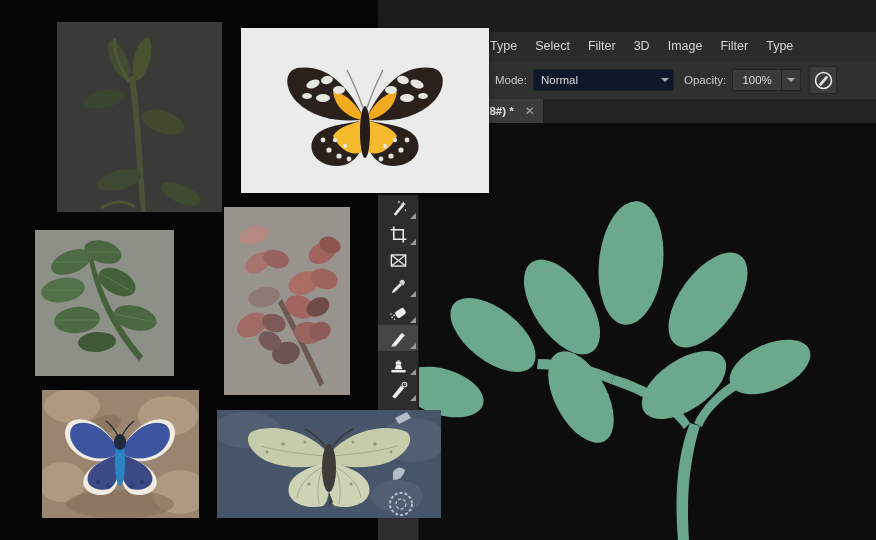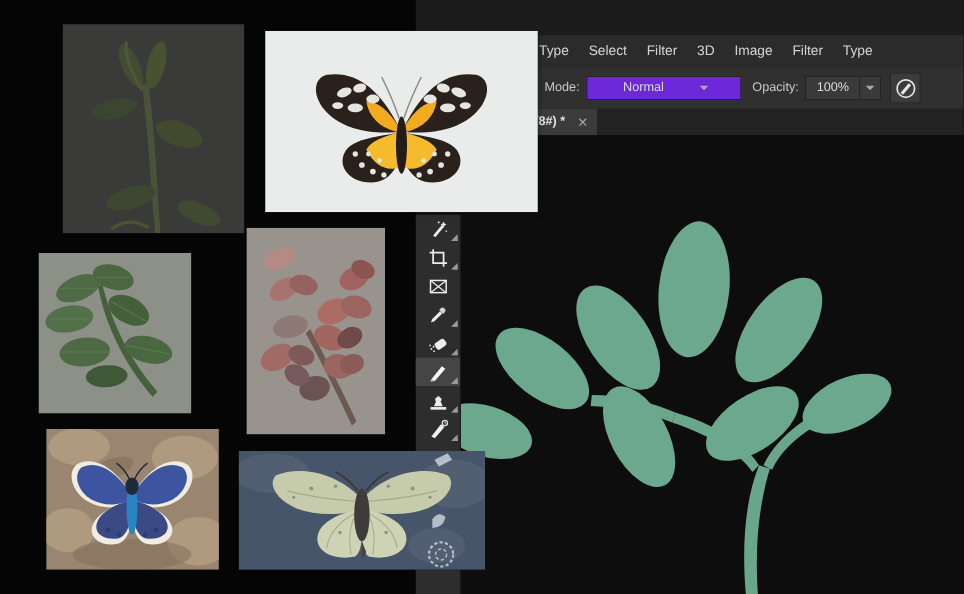--- a/index.html
+++ b/index.html
@@ -45,22 +45,22 @@
   .chev{
     width:0;height:0;border-left:4px solid transparent;border-right:4px solid transparent;
     border-top:4px solid #a9a9a9;margin:0 7px;
   }
   #brush-settings-btn{
     width:22px;height:22px;background:#3c3c3c;border:1px solid #262626;
     display:flex;align-items:center;justify-content:center;margin-left:2px;
   }
   .ob-label{color:#c9c9c9;font-size:11.5px;margin:0 6px 0 10px;white-space:nowrap;text-align:center;}
   #mode-select{
-    width:128px;height:20px;background:#6d28d9;border:1px solid #242424;
-    display:flex;align-items:center;justify-content:center;padding:0 4px 0 7px;gap:32px;
+    width:128px;height:20px;background:#0f172a;border:1px solid #242424;
+    display:flex;align-items:center;justify-content:space-between;padding:0 4px 0 7px;gap:32px;
   }
   #mode-select span{color:#dcdcdc;font-size:11.5px;}
   #opacity-field{
     width:48px;height:20px;background:#3a3a3a;border:1px solid #242424;
     display:flex;align-items:center;justify-content:center;
   }
   #opacity-field span{color:#dcdcdc;font-size:11.5px;}
   #opacity-chev{
     width:18px;height:20px;background:#3a3a3a;border:1px solid #242424;border-left:none;
     display:flex;align-items:center;justify-content:center;

